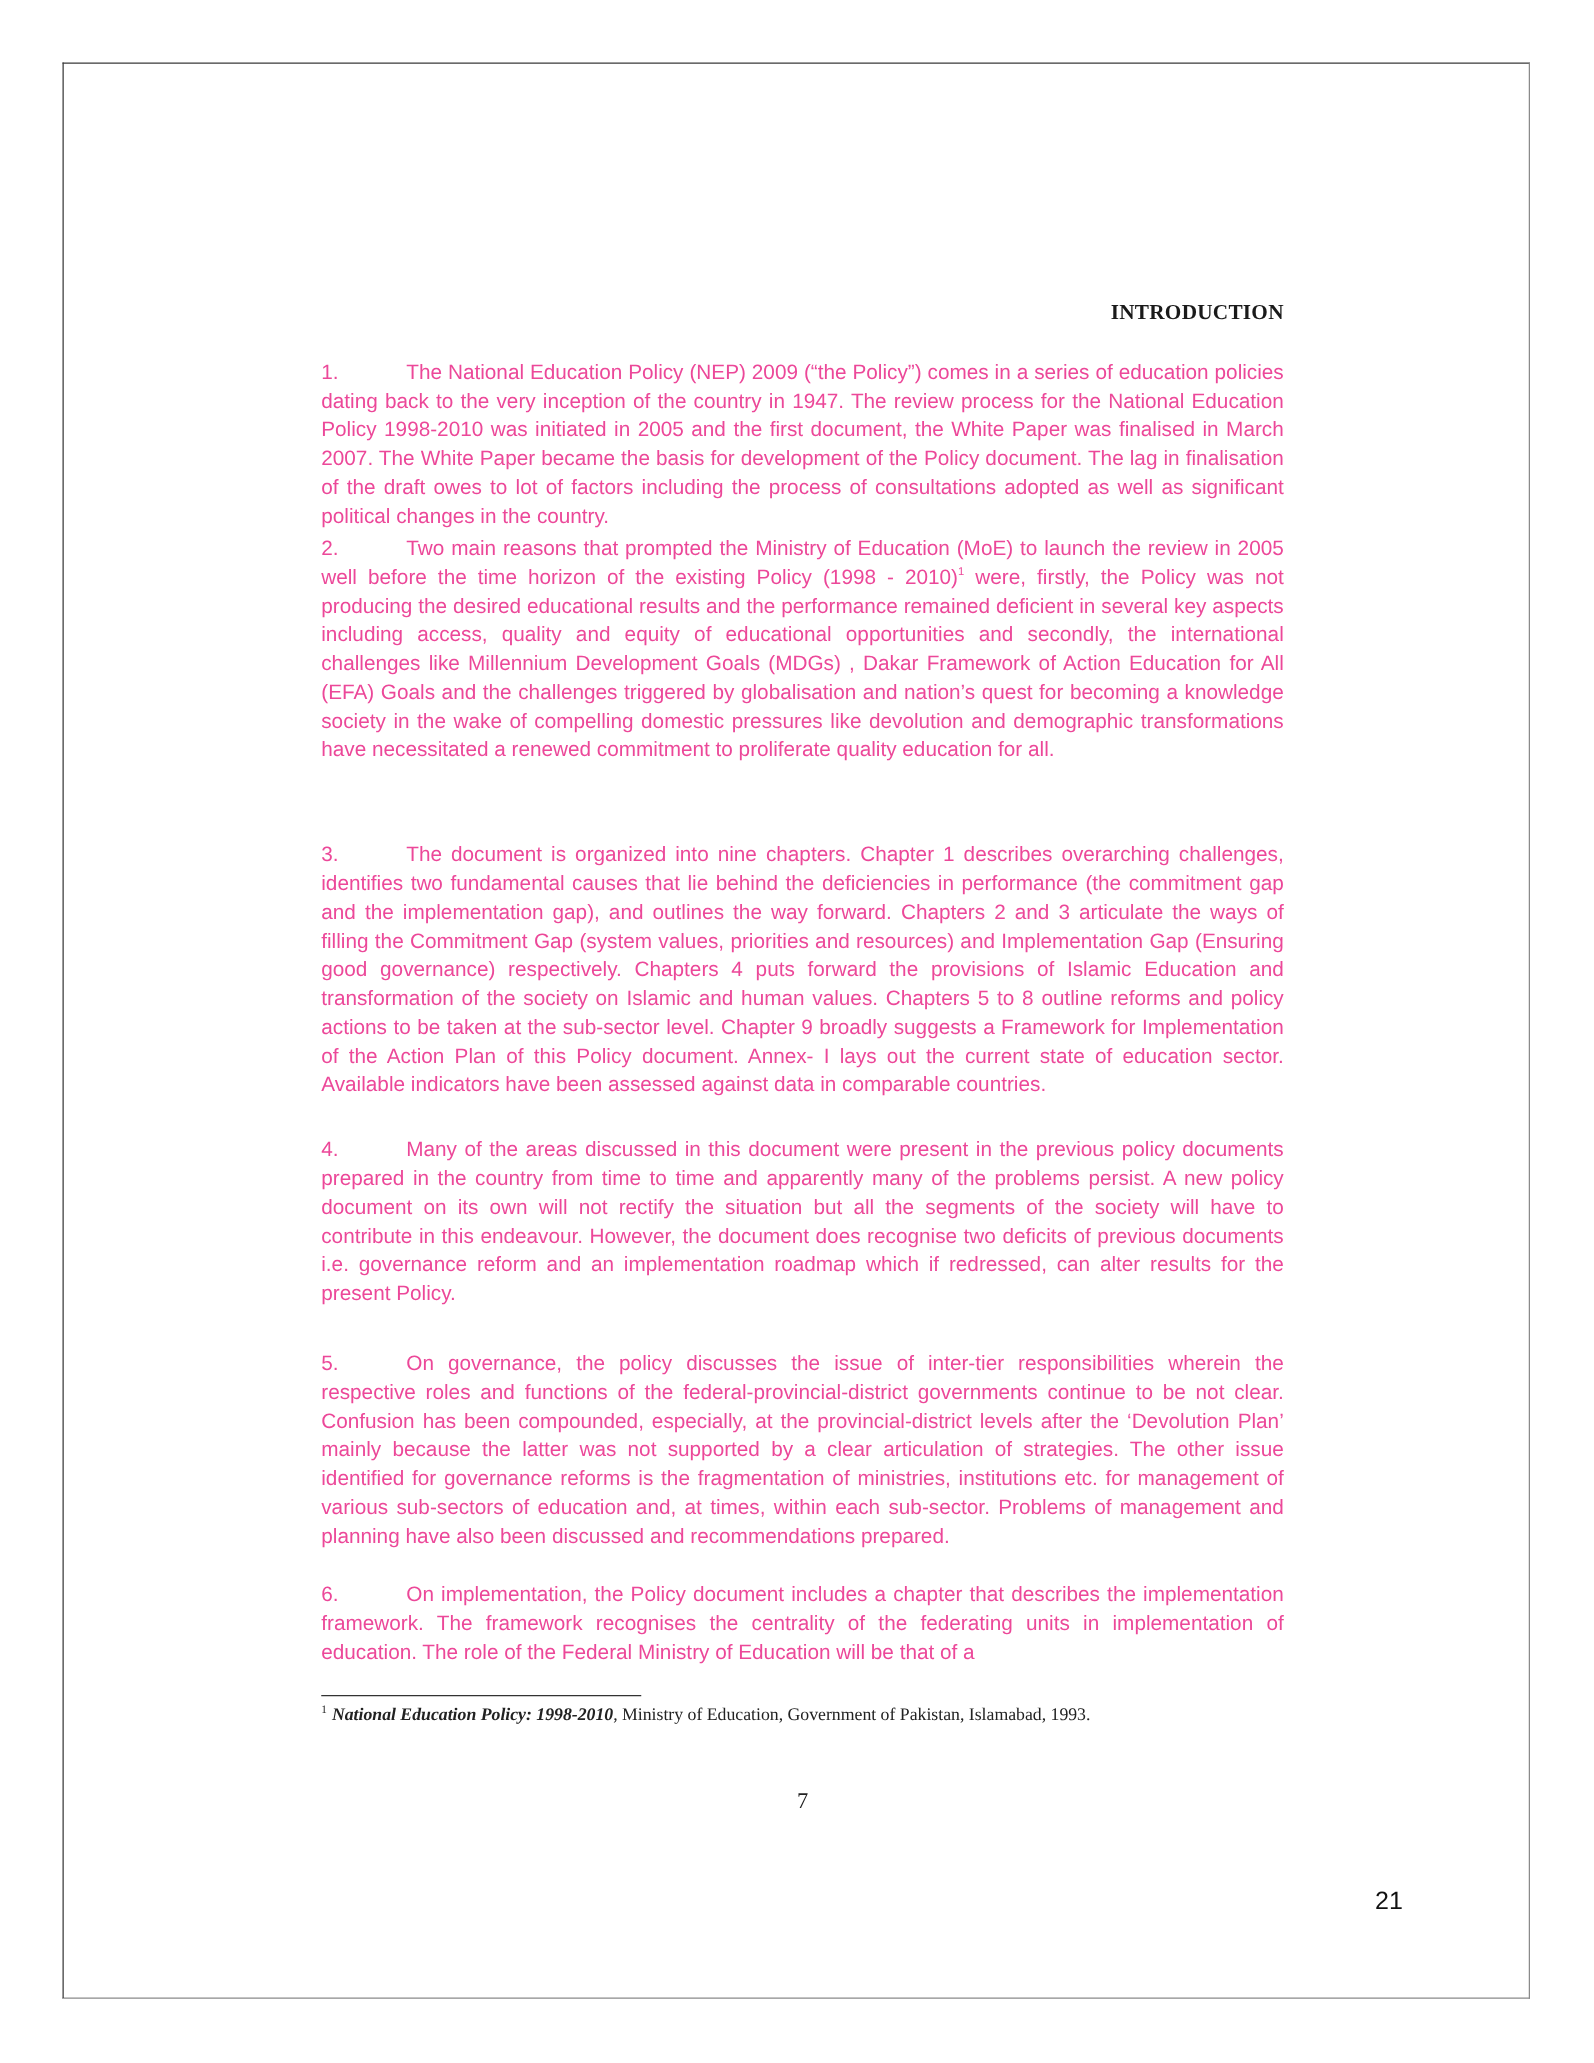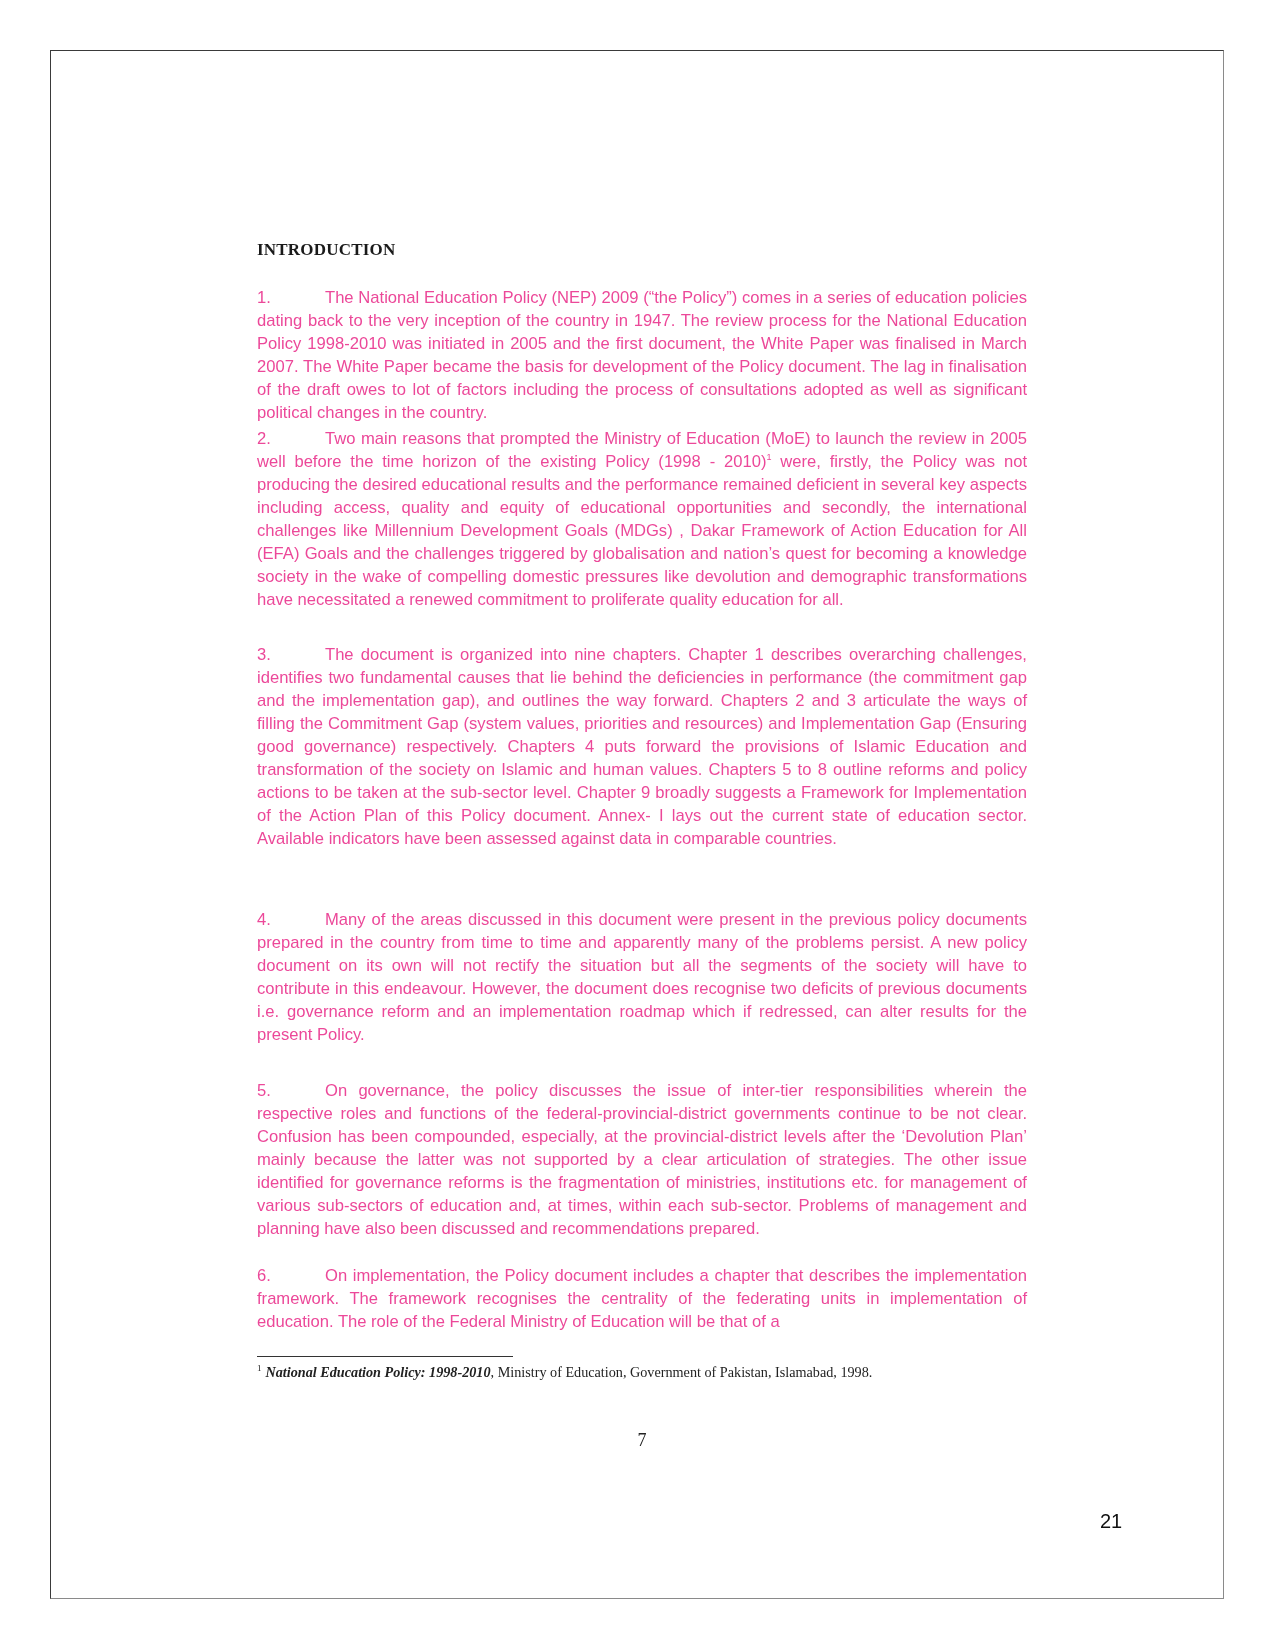--- a/index.html
+++ b/index.html
@@ -22,21 +22,21 @@
     border: 1.5px solid #3a3a3a;
     border-right-color: #8a8a8a;
     border-bottom-color: #8a8a8a;
     box-sizing: border-box;
   }
   .heading {
     position: absolute;
     left: 257px;
     width: 770px;
     top: 240px;
-    text-align: left;
+    text-align: right;
     font-family: "Liberation Serif", "DejaVu Serif", serif;
     font-weight: bold;
     font-size: 17px;
     color: #1a1a1a;
     letter-spacing: 0.2px;
   }
   .para {
     position: absolute;
     left: 257px;
     width: 770px;
@@ -52,21 +52,21 @@
     display: inline-block;
     width: 68px;
   }
   .para sup {
     font-size: 9px;
     line-height: 0;
     vertical-align: 7px;
   }
   #p1 { top: 286px; }
   #p2 { top: 427px; }
-  #p3 { top: 643px; }
+  #p3 { top: 672px; }
   #p4 { top: 908px; }
   #p5 { top: 1079px; }
   #p6 { top: 1264px; }
   .footnote-rule {
     position: absolute;
     left: 257px;
     top: 1356px;
     width: 256px;
     height: 0;
     border-top: 1.5px solid #333;
@@ -122,17 +122,17 @@
 <p class="para" id="p3"><span class="num">3.</span><span>The document is organized into nine chapters. Chapter 1 describes overarching challenges, identifies two fundamental causes that lie behind the deficiencies in performance (the commitment gap and the implementation gap), and outlines the way forward. Chapters 2 and 3 articulate the ways of filling the Commitment Gap (system values, priorities and resources) and Implementation Gap (Ensuring good governance) respectively. Chapters 4 puts forward the provisions of Islamic Education and transformation of the society on Islamic and human values. Chapters 5 to 8 outline reforms and policy actions to be taken at the sub-sector level. Chapter 9 broadly suggests a Framework for Implementation of the Action Plan of this Policy document. Annex- I lays out the current state of education sector. Available indicators have been assessed against data in comparable countries.</span></p>
 
 <p class="para" id="p4"><span class="num">4.</span><span>Many of the areas discussed in this document were present in the previous policy documents prepared in the country from time to time and apparently many of the problems persist. A new policy document on its own will not rectify the situation but all the segments of the society will have to contribute in this endeavour. However, the document does recognise two deficits of previous documents i.e. governance reform and an implementation roadmap which if redressed, can alter results for the present Policy.</span></p>
 
 <p class="para" id="p5"><span class="num">5.</span><span>On governance, the policy discusses the issue of inter-tier responsibilities wherein the respective roles and functions of the federal-provincial-district governments continue to be not clear. Confusion has been compounded, especially, at the provincial-district levels after the ‘Devolution Plan’ mainly because the latter was not supported by a clear articulation of strategies. The other issue identified for governance reforms is the fragmentation of ministries, institutions etc. for management of various sub-sectors of education and, at times, within each sub-sector. Problems of management and planning have also been discussed and recommendations prepared.</span></p>
 
 <p class="para" id="p6"><span class="num">6.</span><span>On implementation, the Policy document includes a chapter that describes the implementation framework. The framework recognises the centrality of the federating units in implementation of education. The role of the Federal Ministry of Education will be that of a</span></p>
 
 <div class="footnote-rule"></div>
 
-<div class="footnote"><sup>1</sup><i>National Education Policy: 1998-2010</i><span>, Ministry of Education, Government of Pakistan, Islamabad, 1998.</span></div>
+<div class="footnote"><sup>1</sup><i>National Education Policy: 1998-2010</i><span>, Ministry of Education, Government of Pakistan, Islamabad, 1993.</span></div>
 
 <div class="scan-page-number">7</div>
 
 <div class="doc-page-number">21</div>
 
 </body></html>

